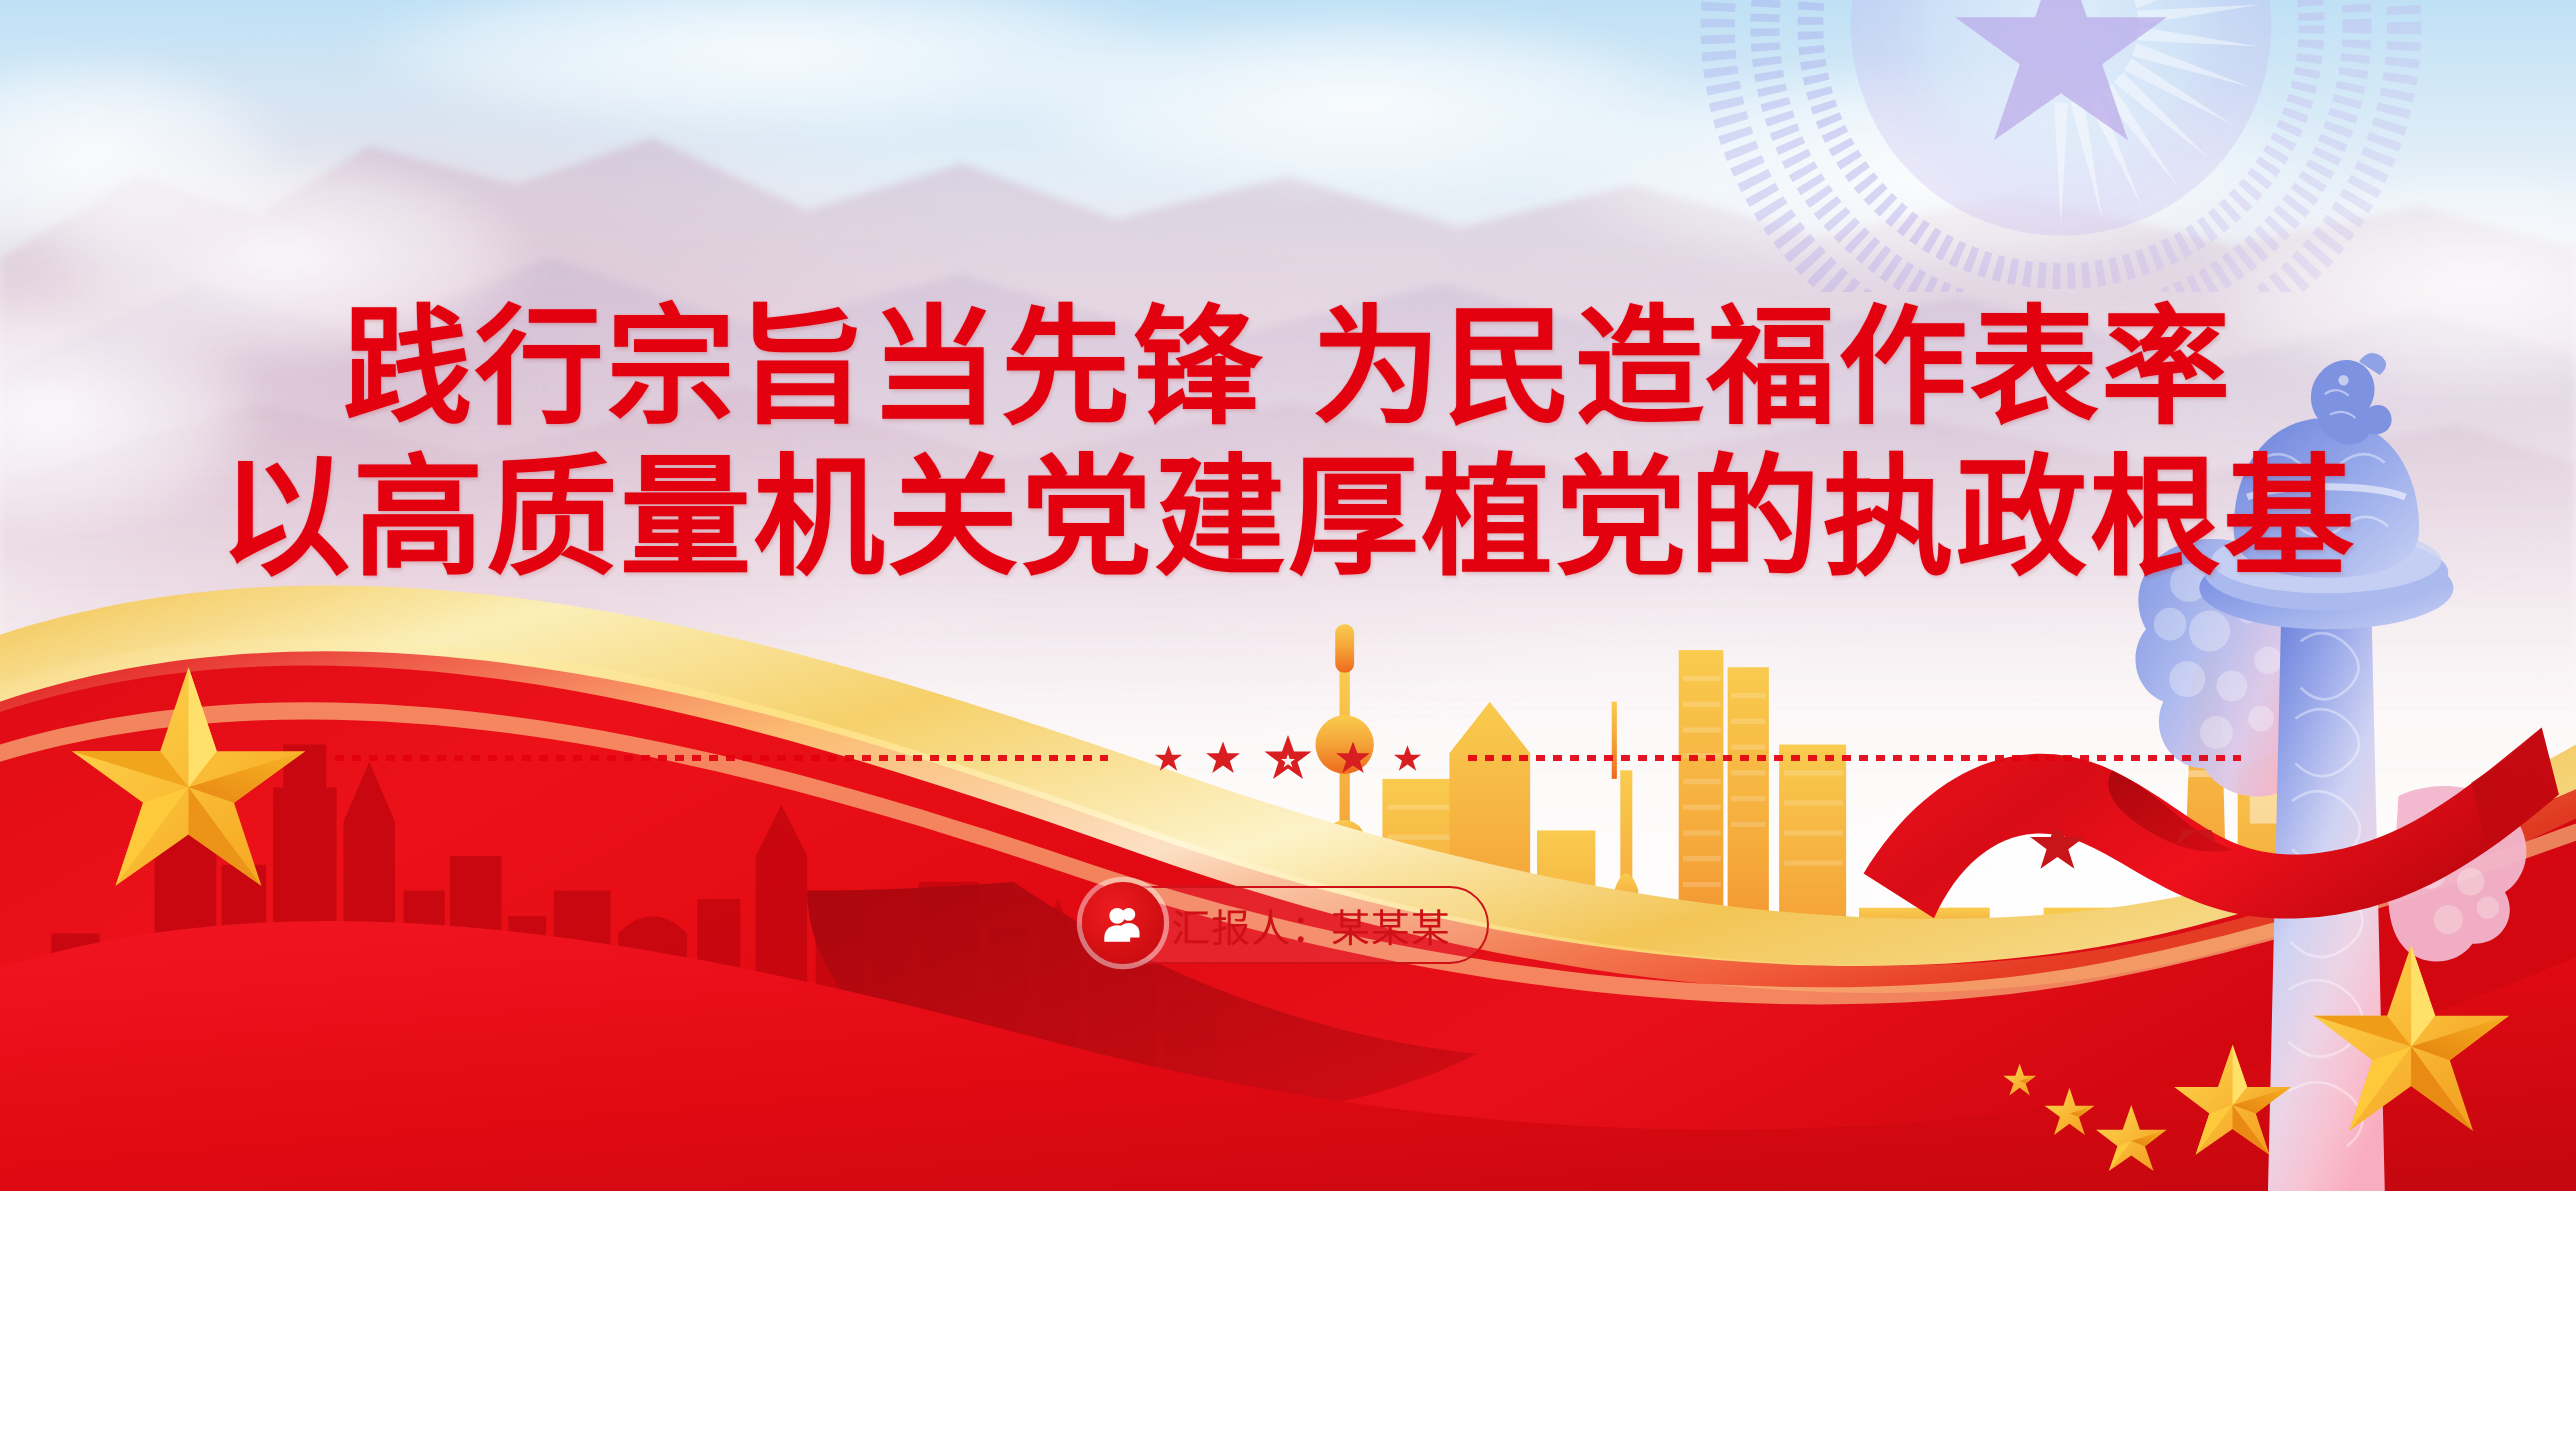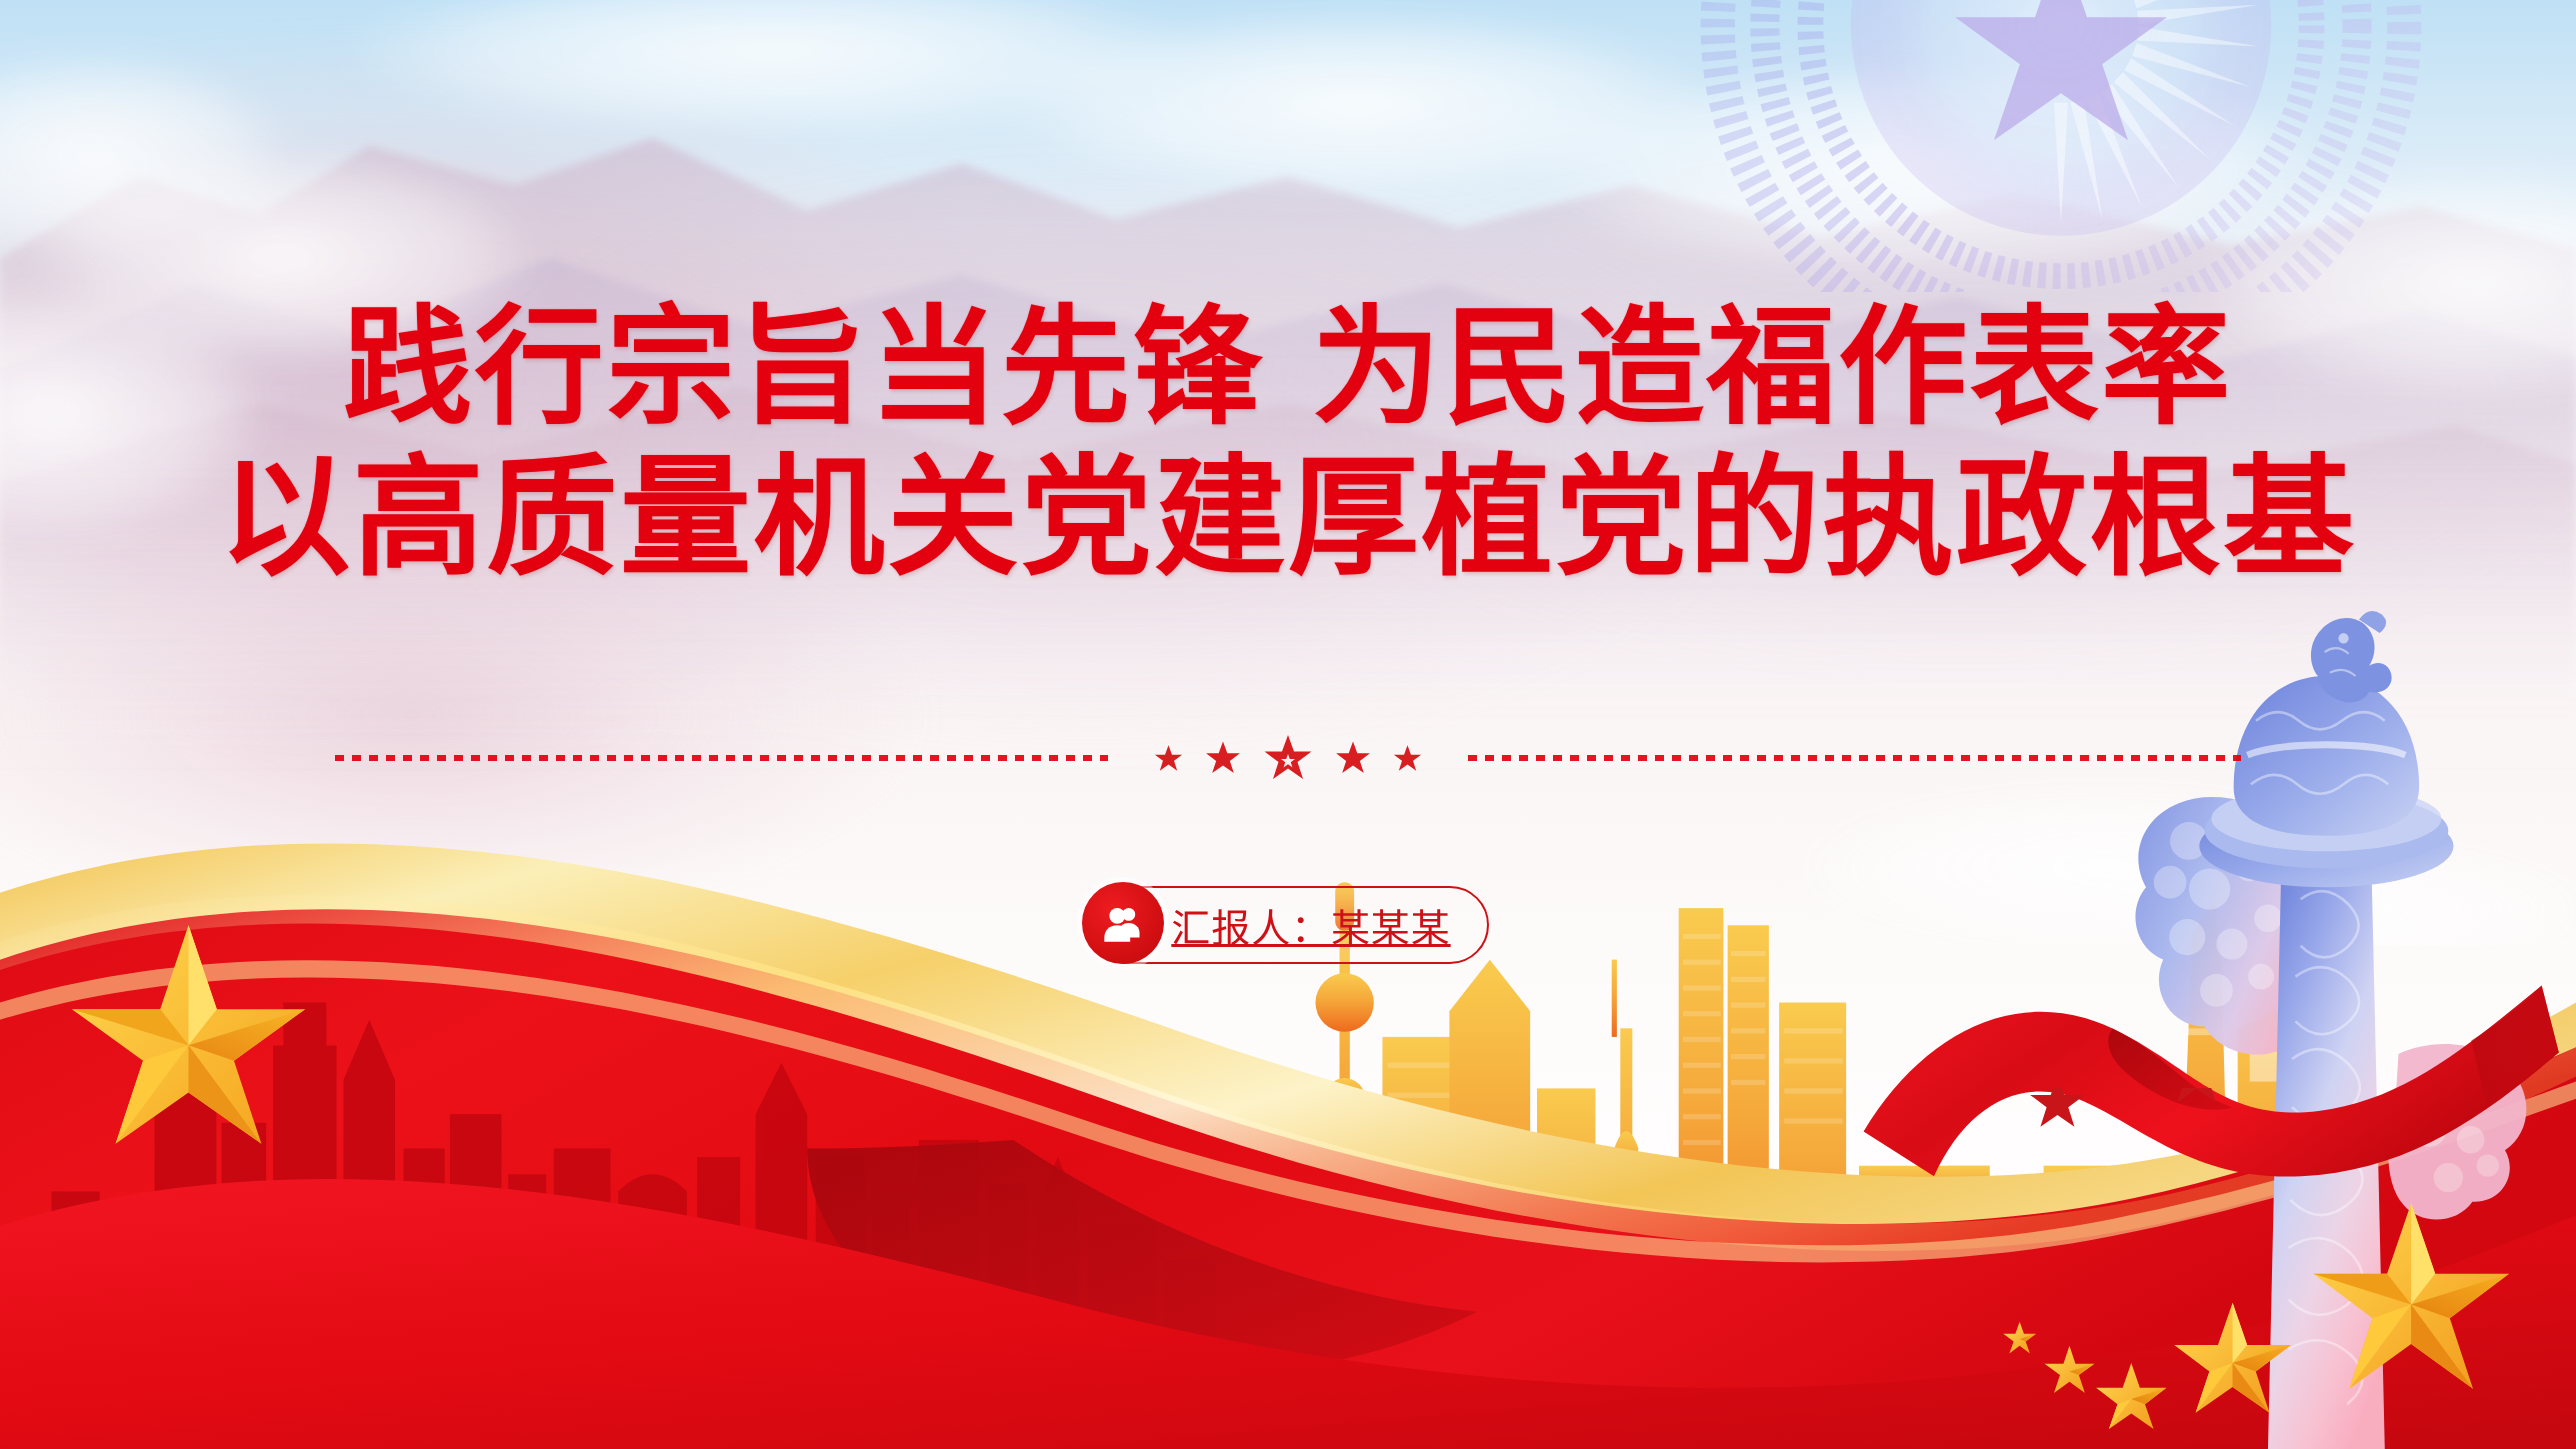--- a/index.html
+++ b/index.html
@@ -8,21 +8,21 @@
     padding: 0;
     background: #ffffff;
   }
   body {
     font-family: "Liberation Sans", "DejaVu Sans", sans-serif;
   }
 
   .slide {
     position: relative;
     width: 2576px;
-    height: 1449px;
+    height: 1191px;
     overflow: hidden;
     background: #e5e5e5;
   }
 
   
   .sky {
     position: absolute;
     inset: 0;
     background:
       linear-gradient(to bottom,
@@ -171,21 +171,20 @@
     align-items: center;
     padding: 0 36px 0 82px;
     background: rgba(255,255,255,0.10);
   }
   .badge-text {
     color: #CE1017;
     font-size: 39px;
     letter-spacing: 0.9px;
     white-space: pre;
     font-family: "DejaVu Sans", "Liberation Sans", sans-serif;
-    text-decoration: underline;
   }
   .badge-icon {
     position: absolute;
     left: -5.2px;
     top: -1.7px;
     width: 82px;
     height: 82px;
     border-radius: 50%;
     background: radial-gradient(circle at 38% 34%, #EE1C20 0%, #D20F12 62%, #C00B10 100%);
     box-shadow: 0 0 0 5.2px rgba(255,255,255,0.45);

